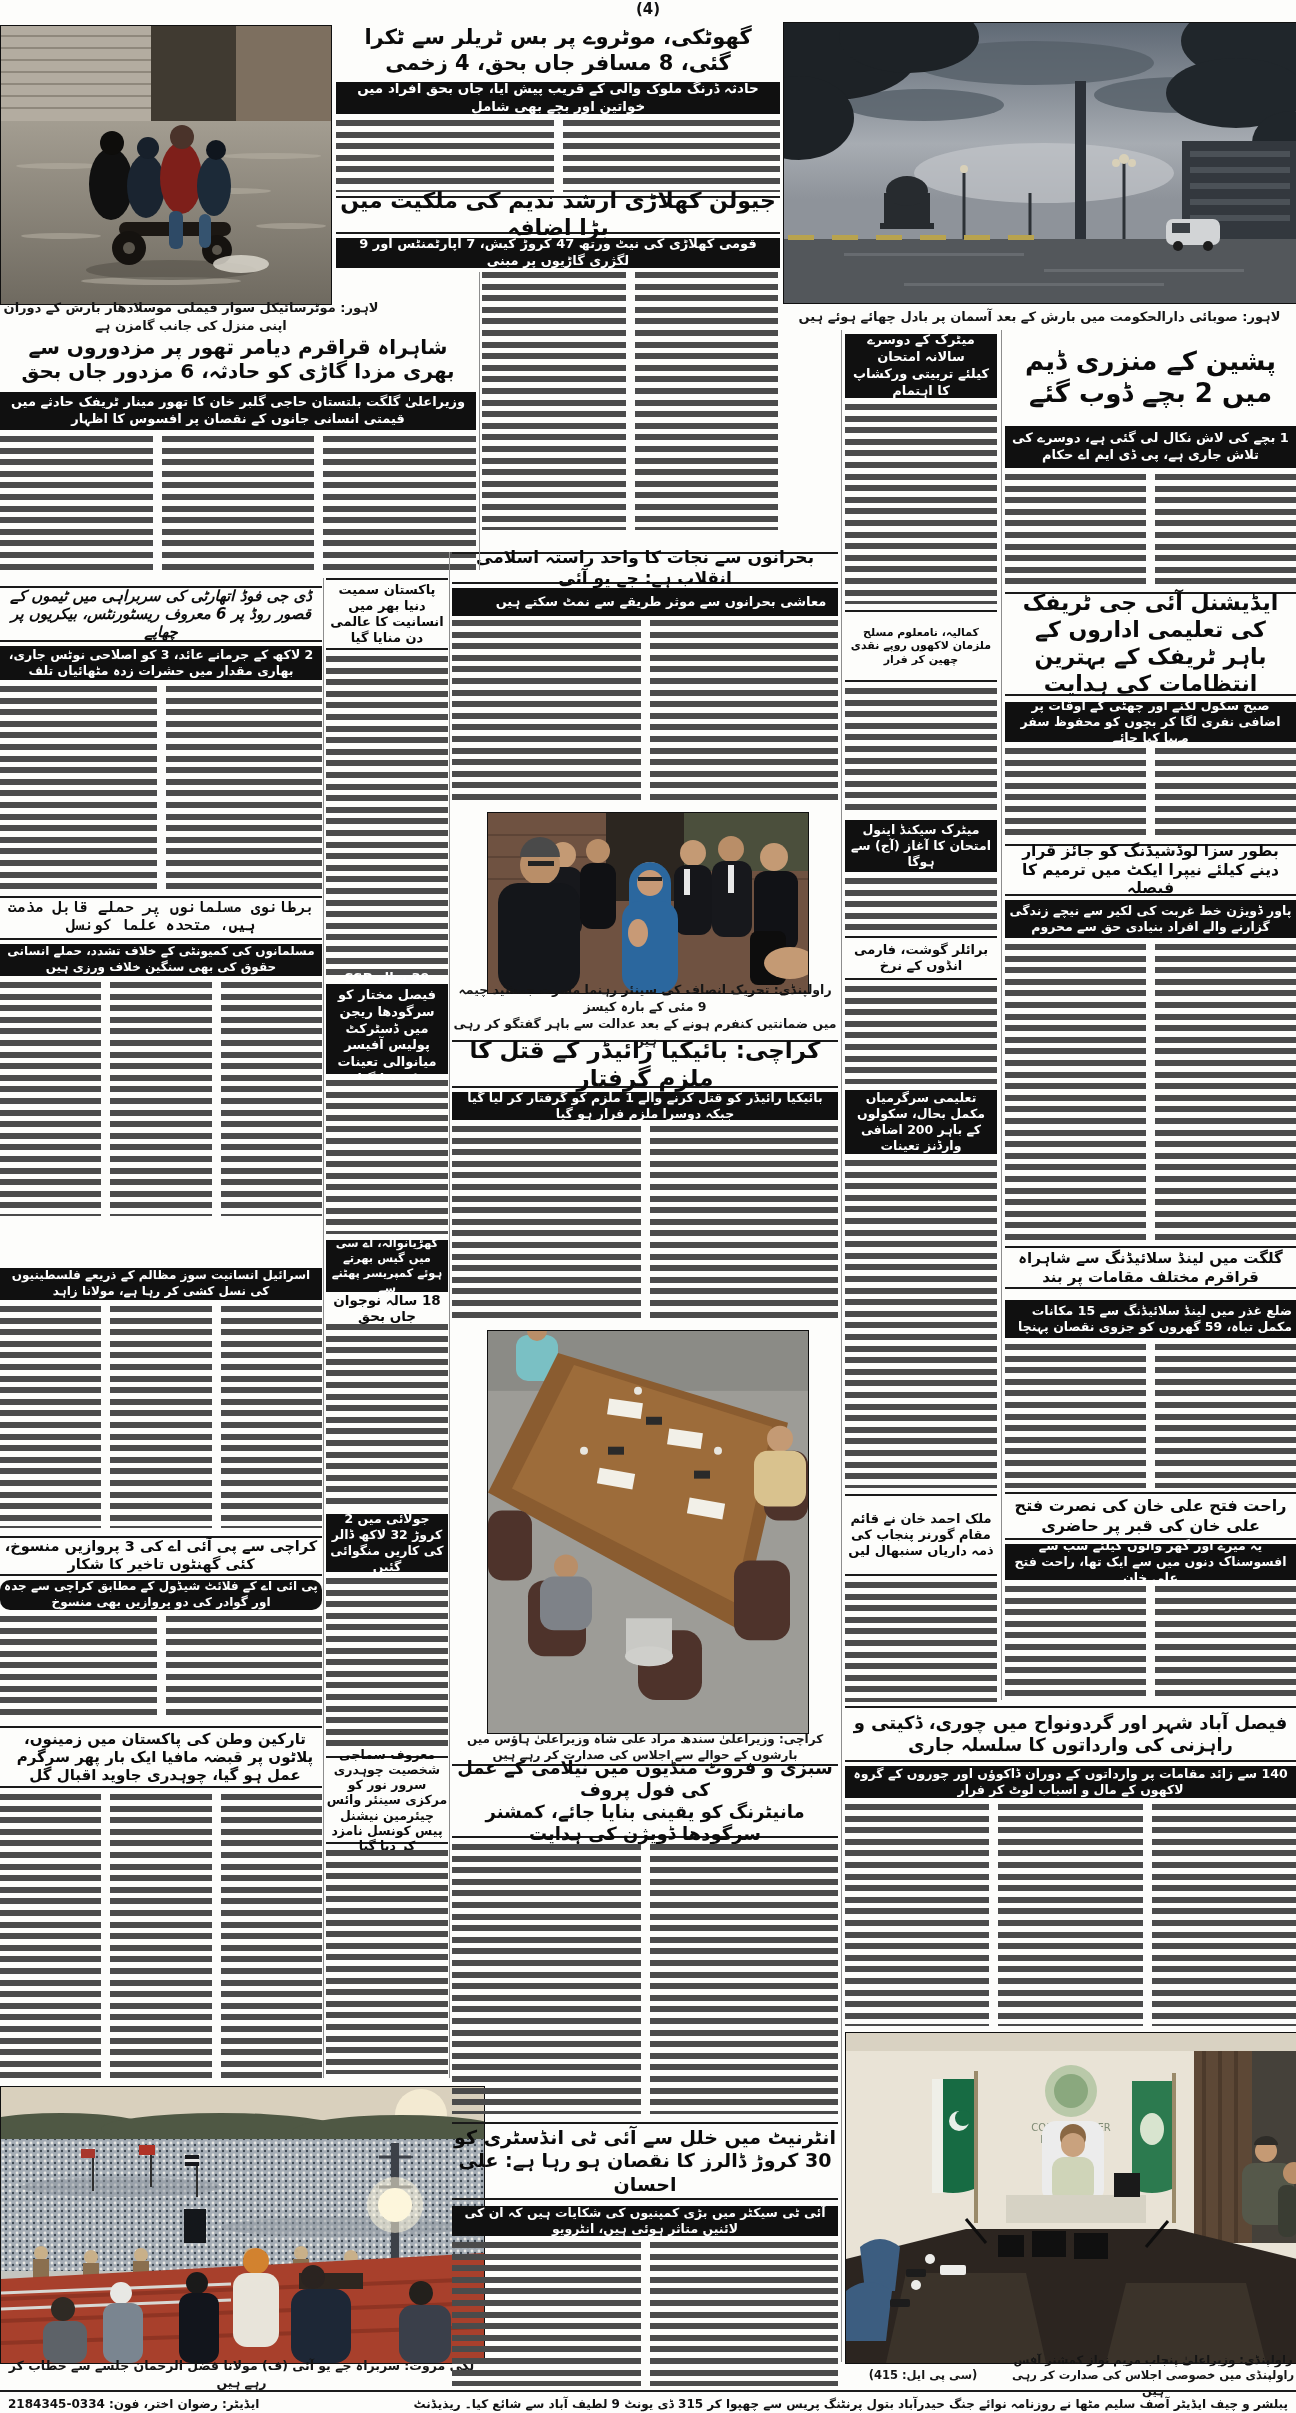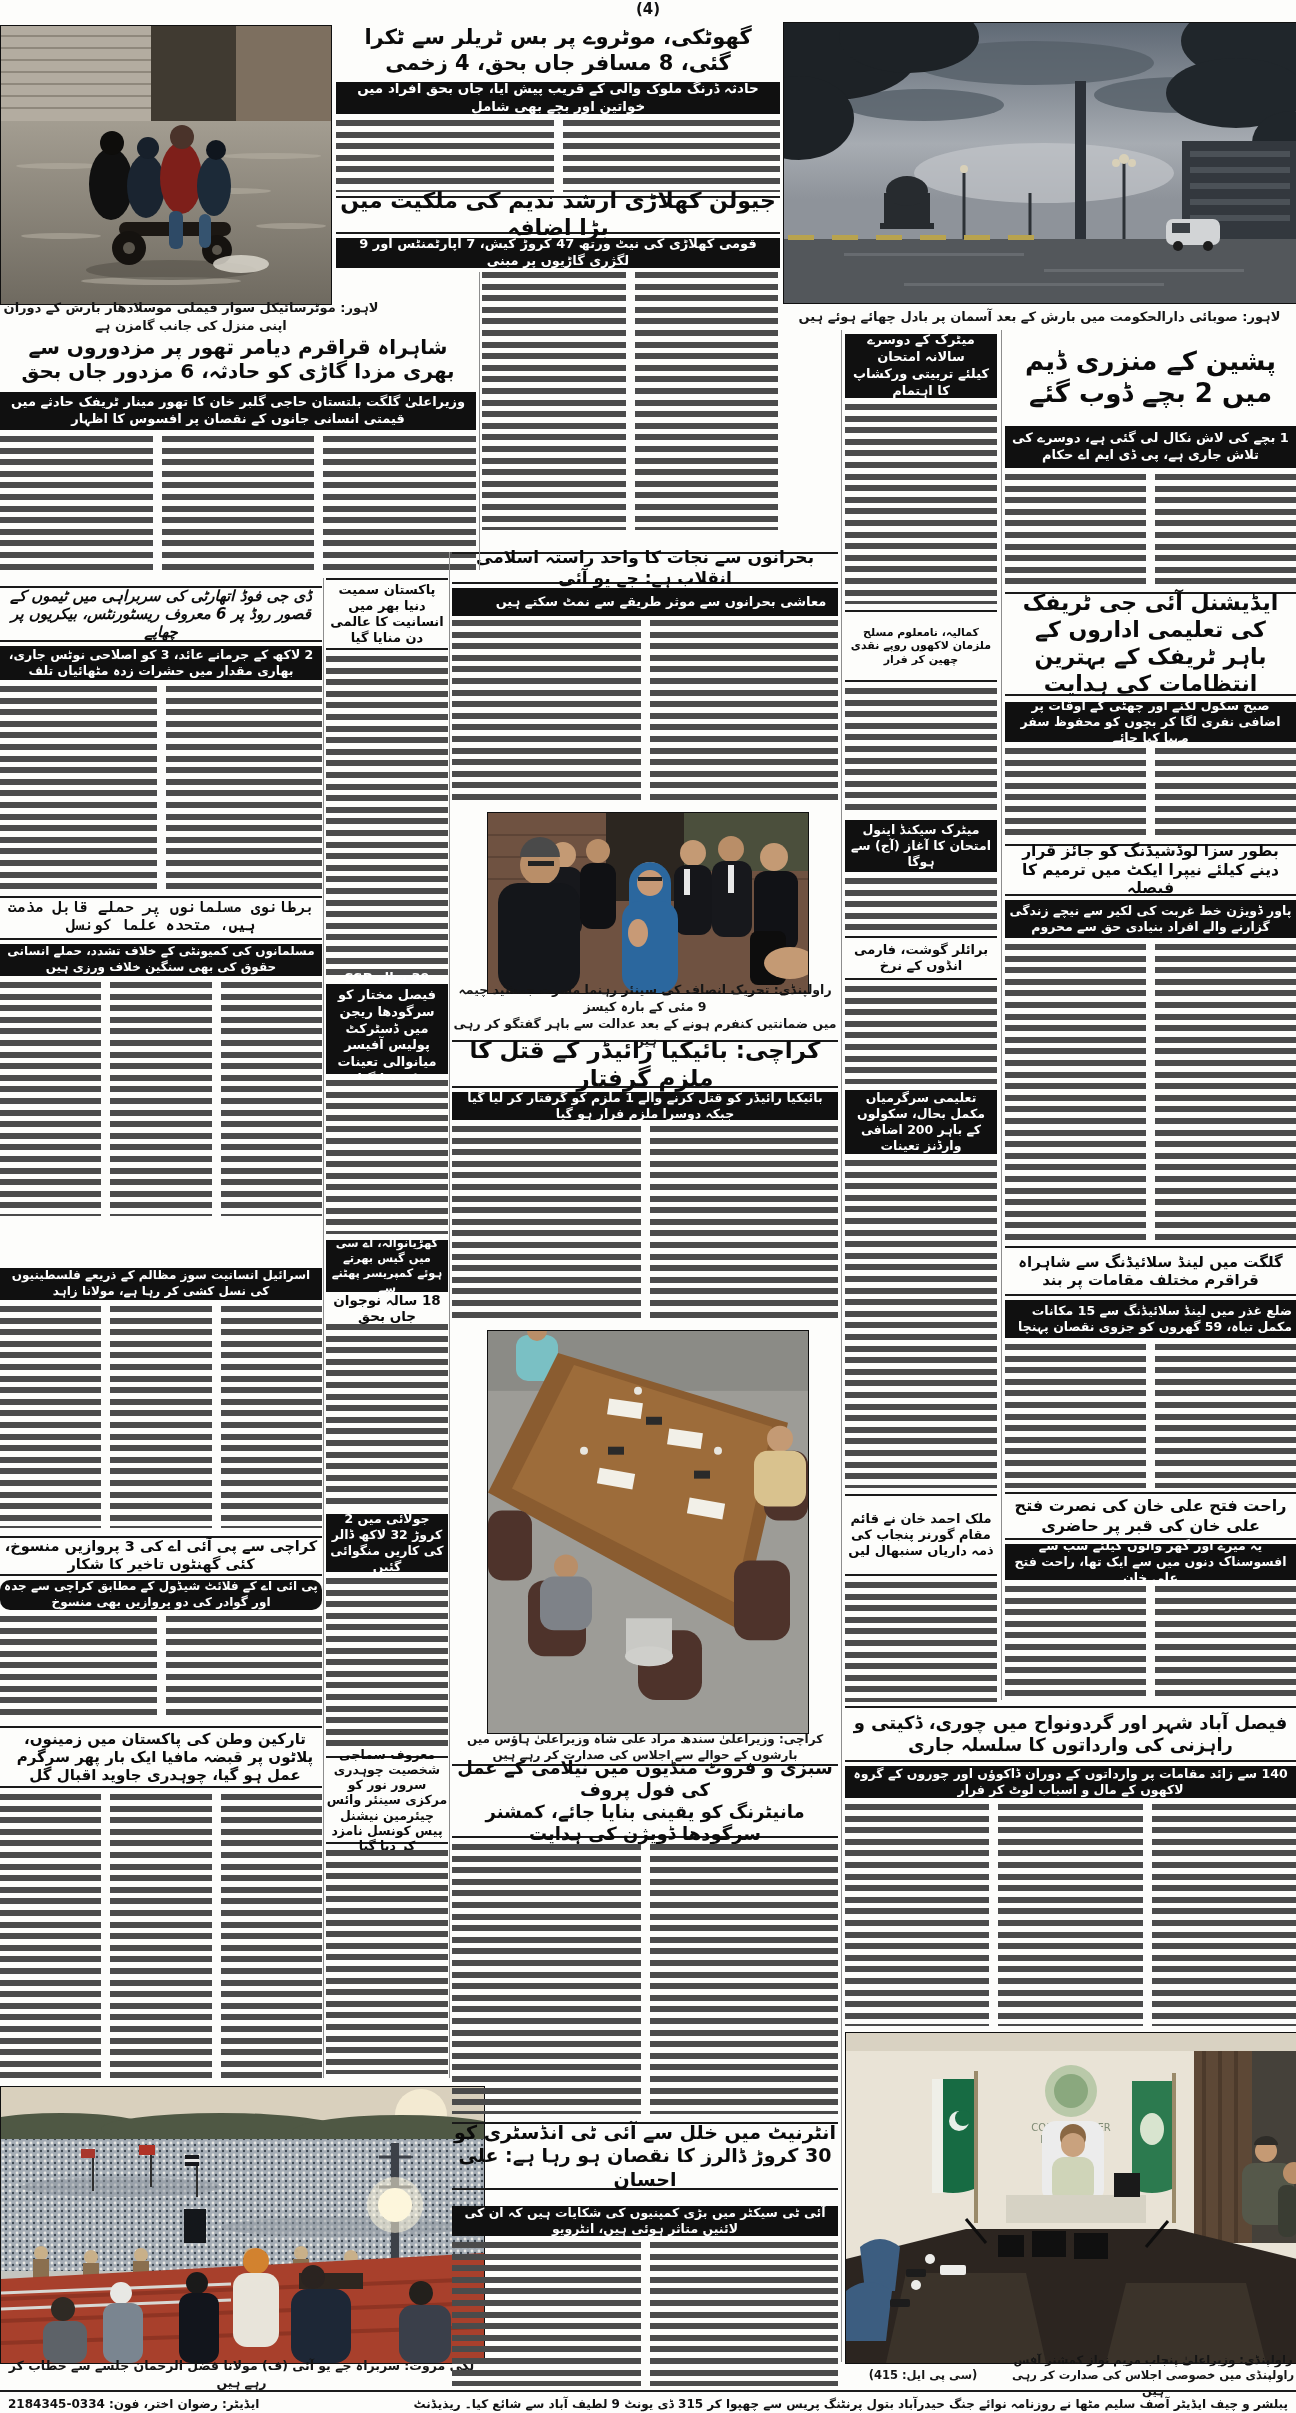--- a/index.html
+++ b/index.html
@@ -416,21 +416,21 @@
   </div>
   <div class="cap abs" style="left:452px;top:1736px;width:386px;height:22px;font-size:12px;">کراچی: وزیراعلیٰ سندھ مراد علی شاہ وزیراعلیٰ ہاؤس میں بارشوں کے حوالے سے اجلاس کی صدارت کر رہے ہیں</div>
 
   <div class="hl bord abs" style="left:452px;top:1764px;width:386px;height:74px;font-size:18px;">سبزی و فروٹ منڈیوں میں نیلامی کے عمل کی فول پروف
 مانیٹرنگ کو یقینی بنایا جائے، کمشنر سرگودھا ڈویژن کی ہدایت</div>
   <div class="body abs" style="left:452px;top:1844px;width:386px;height:270px;">
       <div class="c"></div>
       <div class="c"></div>
     </div>
 
-  <div class="hl bord abs" style="left:452px;top:2122px;width:386px;height:68px;font-size:19px;">انٹرنیٹ میں خلل سے آئی ٹی انڈسٹری کو
+  <div class="hl bord abs" style="left:452px;top:2122px;width:386px;height:78px;font-size:19px;">انٹرنیٹ میں خلل سے آئی ٹی انڈسٹری کو
 30 کروڑ ڈالرز کا نقصان ہو رہا ہے: علی احسان</div>
   <div class="kick abs" style="left:452px;top:2206px;width:386px;height:30px;font-size:12.5px;">آئی ٹی سیکٹر میں بڑی کمپنیوں کی شکایات ہیں کہ ان کی لائنیں متاثر ہوئی ہیں، انٹرویو</div>
   <div class="body abs" style="left:452px;top:2242px;width:386px;height:144px;">
       <div class="c"></div>
       <div class="c"></div>
     </div>
 
   <div class="bb abs" style="left:845px;top:334px;width:152px;height:64px;font-size:13px;">میٹرک کے دوسرے سالانہ امتحان
 کیلئے تربیتی ورکشاپ کا اہتمام</div>
   <div class="body abs" style="left:845px;top:404px;width:152px;height:200px;">
@@ -477,21 +477,21 @@
       <div class="c"></div>
     </div>
 
   <div class="hl bord abs" style="left:1005px;top:844px;width:291px;height:52px;font-size:15.5px;">بطور سزا لوڈشیڈنگ کو جائز قرار دینے کیلئے نیپرا ایکٹ میں ترمیم کا فیصلہ</div>
   <div class="kick abs" style="left:1005px;top:900px;width:291px;height:38px;font-size:12.5px;">پاور ڈویژن خط غربت کی لکیر سے نیچے زندگی گزارنے والے افراد بنیادی حق سے محروم</div>
   <div class="body abs" style="left:1005px;top:944px;width:291px;height:296px;">
       <div class="c"></div>
       <div class="c"></div>
     </div>
 
-  <div class="hl bord abs" style="left:1005px;top:1246px;width:291px;height:50px;font-size:15px;">گلگت میں لینڈ سلائیڈنگ سے شاہراہ قراقرم مختلف مقامات پر بند</div>
+  <div class="hl bord abs" style="left:1005px;top:1246px;width:291px;height:43px;font-size:15px;">گلگت میں لینڈ سلائیڈنگ سے شاہراہ قراقرم مختلف مقامات پر بند</div>
   <div class="kick abs" style="left:1005px;top:1300px;width:291px;height:38px;font-size:12.5px;text-align:right;">ضلع غذر میں لینڈ سلائیڈنگ سے 15 مکانات مکمل تباہ، 59 گھروں کو جزوی نقصان پہنچا</div>
   <div class="body abs" style="left:1005px;top:1344px;width:291px;height:144px;">
       <div class="c"></div>
       <div class="c"></div>
     </div>
 
   <div class="hl bord abs" style="left:1005px;top:1492px;width:291px;height:48px;font-size:16px;">راحت فتح علی خان کی نصرت فتح علی خان کی قبر پر حاضری</div>
   <div class="kick abs" style="left:1005px;top:1544px;width:291px;height:36px;font-size:12.5px;">یہ میرے اور گھر والوں کیلئے سب سے افسوسناک دنوں میں سے ایک تھا، راحت فتح علی خان</div>
   <div class="body abs" style="left:1005px;top:1586px;width:291px;height:112px;">
       <div class="c"></div>

